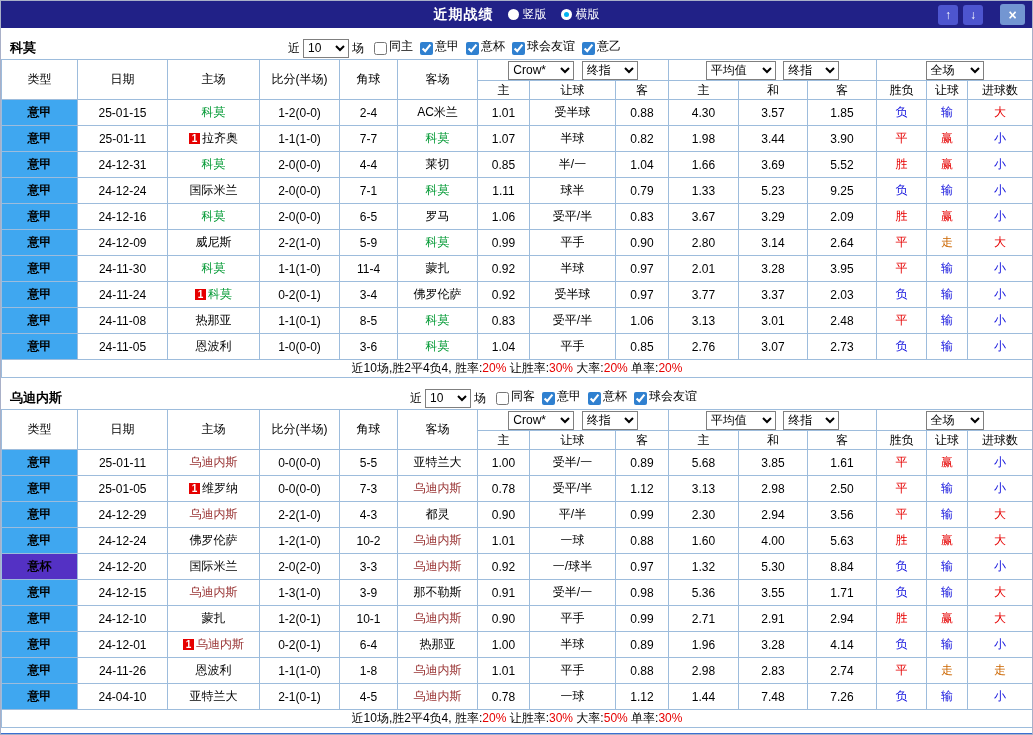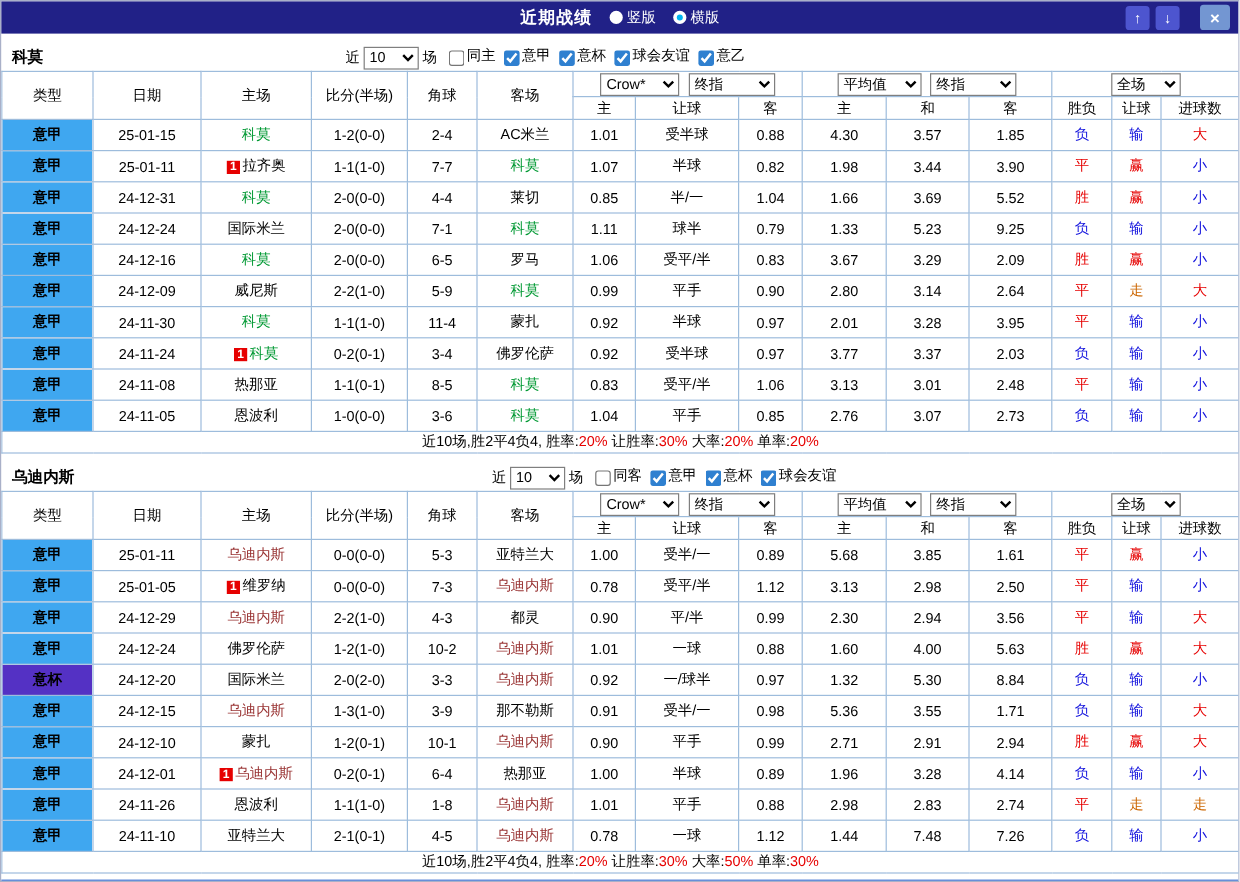--- a/index.html
+++ b/index.html
@@ -30,21 +30,21 @@
   .filter { display:inline-flex; align-items:flex-end; margin-left:7px; cursor:pointer; }
   .filter input { margin:0 2px 0 0; width:13px; height:13px; accent-color:#2f80d0; }
 
   
   .stats-table { border-collapse:collapse; table-layout:fixed; width:1031px; margin:0 auto; }
   .stats-table th, .stats-table td { border:1px solid #9dbcdc; text-align:center; font-size:12px; padding:0; overflow:hidden; white-space:nowrap; color:#000; }
   .stats-table thead tr.hdr-top th { height:21px; font-weight:normal; }
   .stats-table thead tr.hdr-sub th { height:19px; font-weight:normal; }
   .stats-table tbody td { height:26px; }
   .sel-cell select { margin:0 2px; }
-  .sel-odds1 { width:66px; } .sel-odds2 { width:72px; }
+  .sel-odds1 { width:66px; } .sel-odds2 { width:56px; }
   .sel-avg { width:70px; } .sel-scope { width:58px; }
   .c-league { background:#3fa7f0; color:#fff; font-weight:bold; }
   .c-score { color:#e60000; }
   .redcard { display:none; background:#e60000; color:#fff; width:11px; height:11px; line-height:11px; font-size:10px; font-weight:bold; margin-right:2px; text-align:center; }
   .summary-cell { height:18px; font-size:12px; }
   .bottom-line { height:3px; background:#3a6fd0; margin-top:5px; }
 </style>
 </head>
 <body>
 
@@ -407,21 +407,21 @@
           <th>让球</th>
           <th>进球数</th>
         </tr>
       </thead>
       <tbody>
   <tr class="data-row">
     <td class="c-league" style="background: rgb(63, 167, 240);">意甲</td>
     <td>25-01-11</td>
     <td><span style="color: rgb(153, 51, 51);">乌迪内斯</span></td>
     <td class="c-score">0-0(0-0)</td>
-    <td>5-3</td>
+    <td>5-5</td>
     <td><span>亚特兰大</span></td>
     <td>1.00</td>
     <td>受半/一</td>
     <td>0.89</td>
     <td>5.68</td>
     <td>3.85</td>
     <td>1.61</td>
     <td class="c-res" style="color: rgb(230, 0, 0);">平</td>
     <td class="c-res" style="color: rgb(230, 0, 0);">赢</td>
     <td class="c-res" style="color: rgb(17, 17, 221);">小</td>
@@ -566,21 +566,21 @@
     <td>2.98</td>
     <td>2.83</td>
     <td>2.74</td>
     <td class="c-res" style="color: rgb(230, 0, 0);">平</td>
     <td class="c-res" style="color: rgb(204, 102, 0);">走</td>
     <td class="c-res" style="color: rgb(204, 102, 0);">走</td>
   </tr>
 
   <tr class="data-row">
     <td class="c-league" style="background: rgb(63, 167, 240);">意甲</td>
-    <td>24-11-10</td>
+    <td>24-04-10</td>
     <td><span>亚特兰大</span></td>
     <td class="c-score">2-1(0-1)</td>
     <td>4-5</td>
     <td><span style="color: rgb(153, 51, 51);">乌迪内斯</span></td>
     <td>0.78</td>
     <td>一球</td>
     <td>1.12</td>
     <td>1.44</td>
     <td>7.48</td>
     <td>7.26</td>

